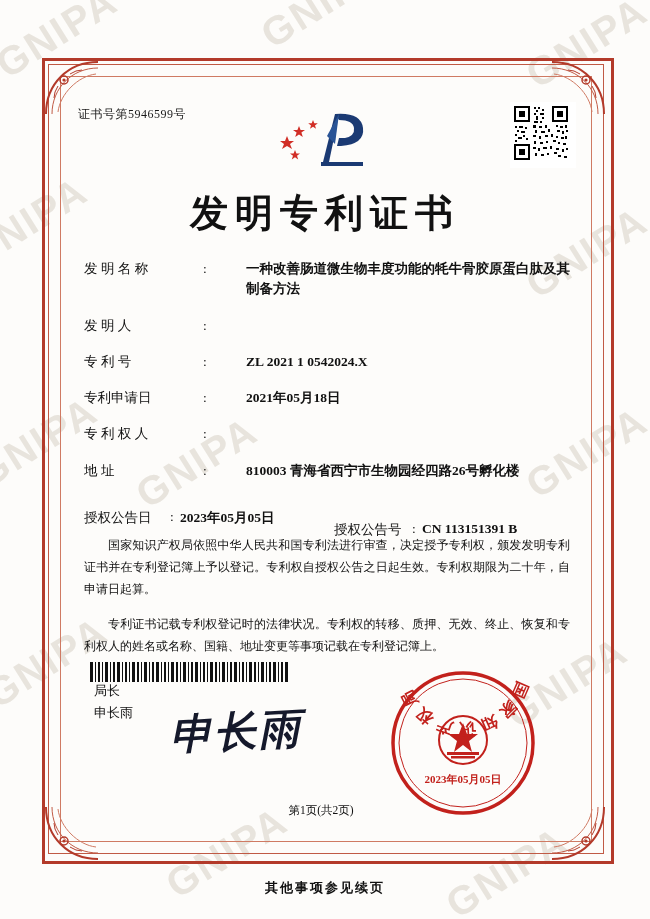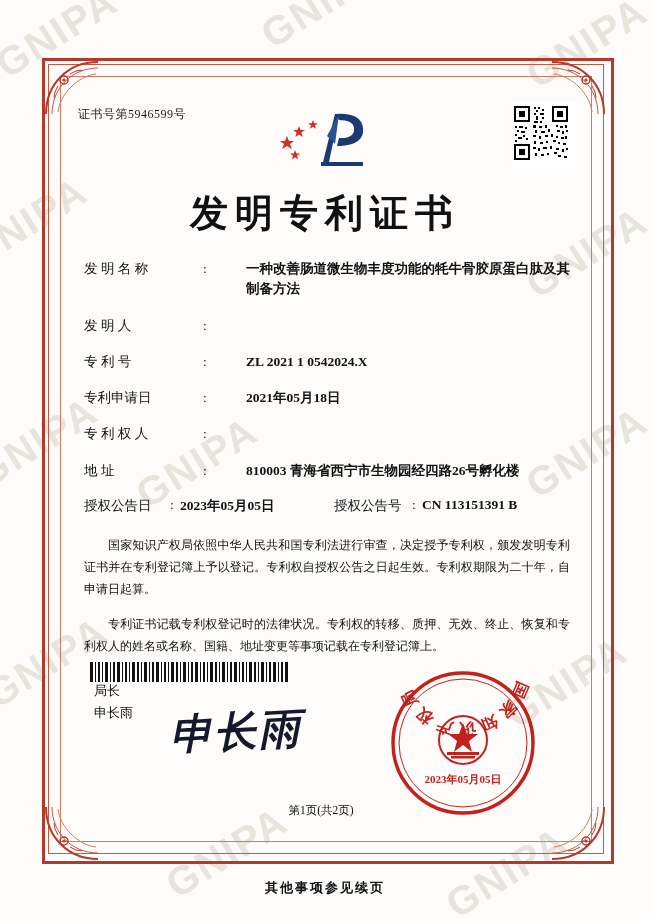--- a/index.html
+++ b/index.html
@@ -171,21 +171,21 @@
   }
   .row.second-line .lbl,
   .row.second-line .colon { visibility: hidden; }
 
   .row-dual {
     display: flex;
     align-items: center;
     margin-bottom: 16px;
   }
   .dual-left { display: flex; flex: 0 0 250px; }
-  .dual-right { display: flex; flex: 1; }
+  .dual-right { display: flex; flex: 1; margin-top: 24px; }
   .dual-right .lbl { width: 78px; flex: 0 0 78px; }
 
   .paras {
     position: absolute;
     left: 24px;
     right: 20px;
     top: 458px;
     font-size: 12px;
     line-height: 1.85;
     color: #111;

